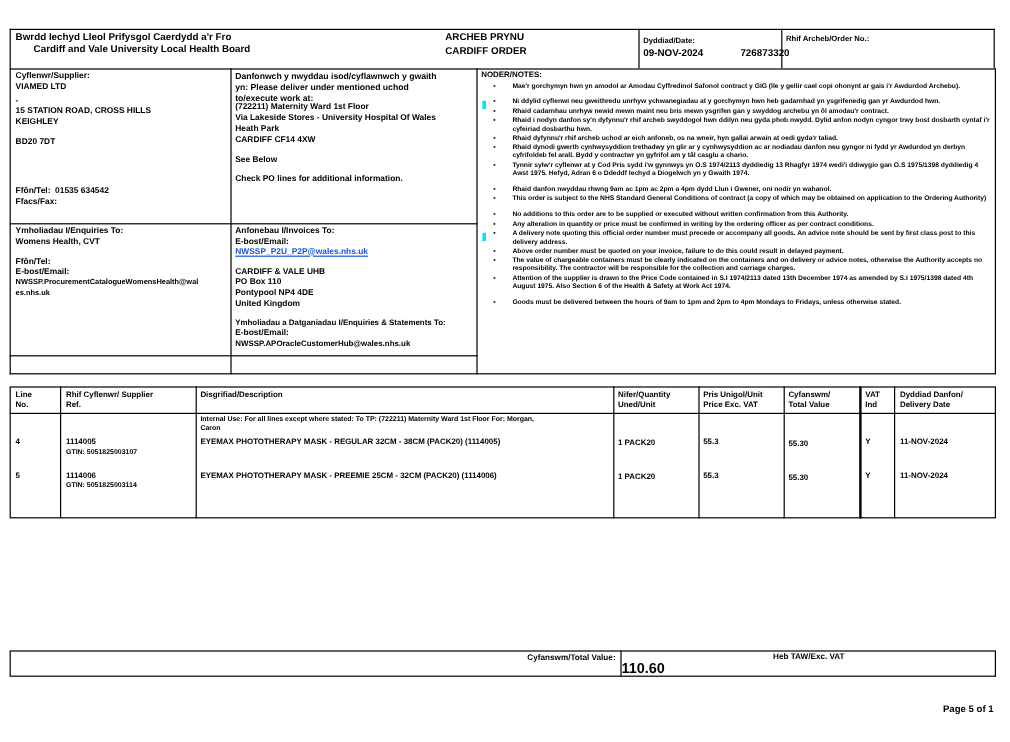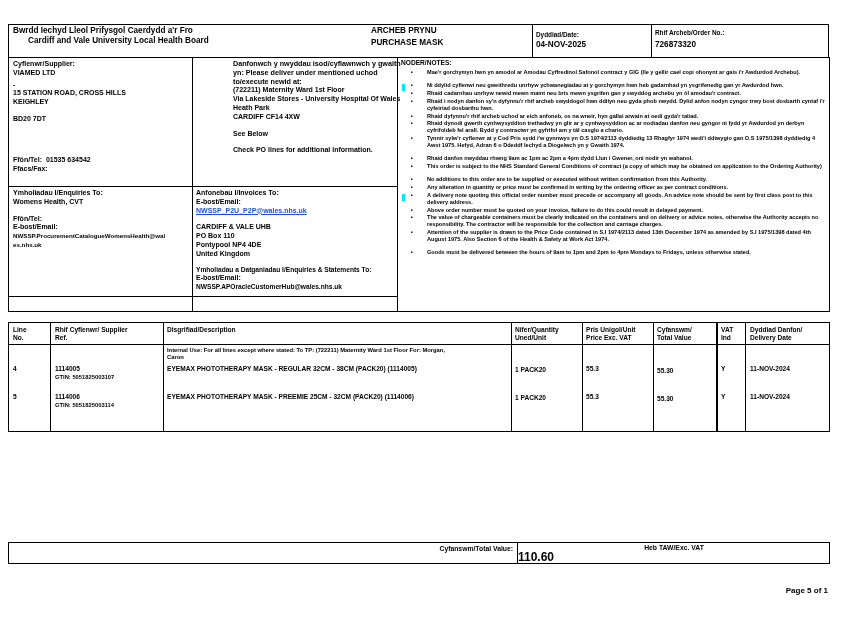--- a/index.html
+++ b/index.html
@@ -21,29 +21,29 @@
 </style>
 </head>
 <body>
 
 <div class="abs" style="left:8px;top:24px;width:821px;height:33px;border:1.5px solid #000;border-bottom:none;"></div>
 
 <div class="abs b t8" style="left:13px;top:26px;">Bwrdd Iechyd Lleol Prifysgol Caerdydd a'r Fro</div>
 <div class="abs b t8" style="left:28px;top:36px;">Cardiff and Vale University Local Health Board</div>
 
 <div class="abs b t8" style="left:371px;top:26px;">ARCHEB PRYNU</div>
-<div class="abs b t8" style="left:371px;top:38px;">PURCHASE MASK</div>
+<div class="abs b t8" style="left:371px;top:38px;">CARDIFF ORDER</div>
 
 <div class="line" style="left:532px;top:24px;width:1px;height:33px;"></div>
 <div class="abs b t6" style="left:536px;top:31px;">Dyddiad/Date:</div>
-<div class="abs b t8" style="left:536px;top:40px;">04-NOV-2025</div>
+<div class="abs b t8" style="left:536px;top:40px;">09-NOV-2024</div>
 
 <div class="line" style="left:651px;top:24px;width:1px;height:33px;"></div>
 <div class="abs b t6" style="left:655px;top:29px;">Rhif Archeb/Order No.:</div>
-<div class="abs b t8" style="left:655px;top:40px;">726873320</div>
+<div class="abs b t8" style="left:617px;top:40px;">726873320</div>
 
 <div class="line" style="left:8px;top:57px;width:822px;height:1px;"></div>
 
 <div class="abs" style="left:8px;top:57px;width:822px;height:255px;border:1.5px solid #000;border-top:none;"></div>
 <div class="line" style="left:192px;top:57px;width:1px;height:255px;"></div>
 <div class="line" style="left:397px;top:57px;width:1px;height:255px;"></div>
 <div class="line" style="left:8px;top:186px;width:390px;height:1px;"></div>
 <div class="line" style="left:8px;top:296px;width:390px;height:1px;"></div>
 
 <div class="abs t7 b" style="left:13px;top:60px;">
@@ -53,24 +53,24 @@
   <div>15 STATION ROAD, CROSS HILLS</div>
   <div>KEIGHLEY</div>
   <div style="margin-top:8px;">BD20 7DT</div>
   <div style="margin-top:32px;">
     <span>Ffôn/Tel:</span>&nbsp;
     <span>01535 634542</span>
   </div>
   <div>Ffacs/Fax:</div>
 </div>
 
-<div class="abs t7 b" style="left:196px;top:60px;width:198px;margin-left:37px;">
+<div class="abs t7 b" style="left:196px;top:60px;width:198px;">
   <div style="font-size:7.2px;">Danfonwch y nwyddau isod/cyflawnwch y gwaith</div>
   <div style="font-size:7.2px;">yn: Please deliver under mentioned uchod</div>
-  <div style="font-size:7.2px;">to/execute newid at:</div>
+  <div style="font-size:7.2px;">to/execute work at:</div>
   <div>(722211) Maternity Ward 1st Floor</div>
   <div>Via Lakeside Stores - University Hospital Of Wales</div>
   <div>Heath Park</div>
   <div>CARDIFF CF14 4XW</div>
   <div style="margin-top:8px;">See Below</div>
   <div style="margin-top:8px;">Check PO lines for additional information.</div>
 </div>
 
 <div class="abs t7 b" style="left:13px;top:189px;width:178px;">
   <div>Ymholiadau I/Enquiries To:</div>

